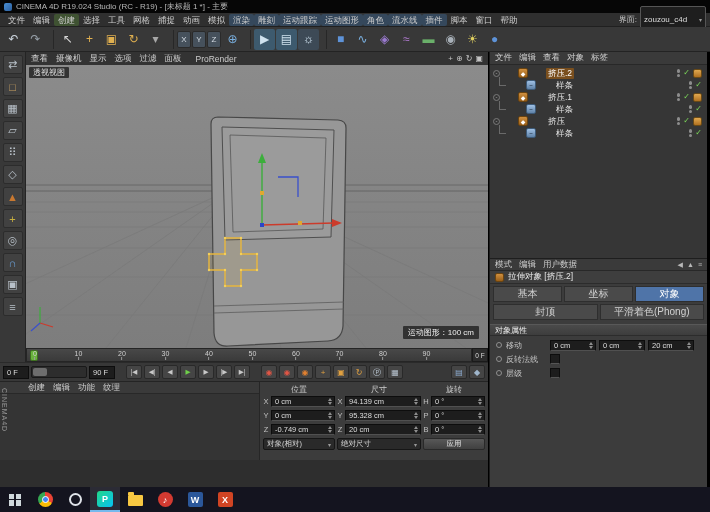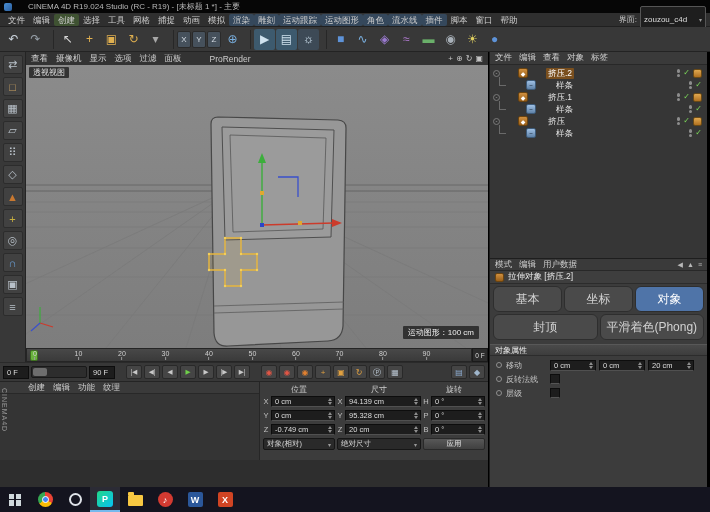--- a/index.html
+++ b/index.html
@@ -1,18 +1,18 @@
 <!DOCTYPE html>
 <html><head>
 <meta charset="utf-8">
 <style>
 *{margin:0;padding:0;box-sizing:border-box;font-family:"Liberation Sans","DejaVu Sans",sans-serif;user-select:none}
 html,body{width:710px;height:512px;background:#000;overflow:hidden;position:relative;color:#c8c8c8}
 
-#titlebar{position:absolute;left:0;top:0;width:710px;height:13px;background:#060606;display:flex;align-items:center;gap:16px;padding-left:4px;font-size:8px;color:#b9b9b9}
+#titlebar{position:absolute;left:0;top:0;width:710px;height:13px;background:#060606;display:flex;align-items:center;gap:4px;padding-left:4px;font-size:8px;color:#b9b9b9}
 .c4dlogo{width:8px;height:8px;border-radius:2px;background:linear-gradient(135deg,#4a8fd4,#2b5f9e)}
 
 #menubar{position:absolute;left:0;top:13px;width:710px;height:14px;background:#2f2f2f;border-bottom:1px solid #202020;display:flex;align-items:center;font-size:8.5px;padding:0 4px}
 #menu-items{display:flex;align-items:center}
 .mitem{padding:0 4px;line-height:12px;border-radius:2px;white-space:nowrap;color:#cdcdcd}
 .hl-green{background:#3f5232}
 .hl-blue{background:#35485c}
 #ifc{margin-left:auto;display:flex;align-items:center;gap:3px;font-size:8px}
 .ifc-select{display:flex;align-items:center;gap:3px;background:#1e1e1e;border:1px solid #555;border-radius:2px;padding:0 3px;height:27px;min-width:66px;color:#ddd}
 .ifc-select .car{margin-left:auto;font-size:6px;color:#999}
@@ -21,21 +21,21 @@
 .tool{width:21px;height:21px;display:flex;align-items:center;justify-content:center;font-size:12px;border-radius:2px}
 .tool.tsmall{width:14px;height:17px;font-size:8px;background:#46515c;color:#d4dbe2;border:1px solid #2a2a2a}
 .tsep{width:5px;height:19px;border-right:1px solid #272727;margin:0 2px}
 
 #leftbar{position:absolute;left:0;top:52px;width:26px;height:310px;background:#383838;border-right:1px solid #242424;display:flex;flex-direction:column;align-items:center;gap:3px;padding-top:3px}
 .ltool{width:20px;height:19px;display:flex;align-items:center;justify-content:center;font-size:11px;border-radius:2px;background:#414141;border:1px solid #2c2c2c}
 
 #viewport{position:absolute;left:26px;top:52px;width:462px;height:296px;background:#828282;overflow:hidden}
 #vp-menubar{position:absolute;left:0;top:0;width:462px;height:13px;background:#333;display:flex;align-items:center;gap:8px;padding:0 5px;font-size:8.5px;color:#cdcdcd}
 #vp-menus{display:flex;gap:8px}
-#prorender{margin-left:20px}
+#prorender{margin-left:6px}
 #vp-controls{margin-left:auto;display:flex;gap:3px;font-size:8px;color:#c4c4c4}
 #vp-label{position:absolute;left:3px;top:15px;background:rgba(35,35,35,.85);color:#ddd;font-size:8px;padding:0 4px;line-height:11px;border-radius:1px}
 #grid-label{position:absolute;right:9px;bottom:9px;background:rgba(25,25,25,.75);color:#eee;font-size:8px;padding:1px 5px;border-radius:1px}
 
 #rightpanel{position:absolute;left:489px;top:52px;width:218px;height:435px;background:#3c3c3c;border-left:1px solid #1c1c1c}
 .pmenubar{height:13px;background:#3a3a3a;border-bottom:1px solid #282828;display:flex;align-items:center;gap:7px;padding:0 5px;font-size:8.5px;color:#cdcdcd}
 .pmenu{white-space:nowrap}
 #om-tree{height:193px;background:#363636;padding-top:2px;overflow:hidden}
 .orow{height:12px;display:flex;align-items:center;gap:18px;padding-left:3px}
 .expander{width:7px;height:7px;border:1px solid #7a7a7a;border-radius:50%;font-size:6px;line-height:5px;text-align:center;color:#bbb;flex:0 0 auto}
@@ -51,21 +51,21 @@
 .odots{display:flex;flex-direction:column;gap:1px}
 .odots i{width:3.5px;height:3.5px;border-radius:50%;background:#8d8d8d;display:block}
 .ocheck{color:#7ddb5a;font-size:8px;line-height:8px}
 .otag{width:9px;height:9px;border-radius:2px;background:linear-gradient(#e0a850,#b07020);border:1px solid #6a4a16}
 
 #am-menubar{border-top:1px solid #1e1e1e}
 .pm-icons{margin-left:auto;display:flex;gap:4px;font-size:7px;color:#b8b8b8}
 #am-title{height:13px;display:flex;align-items:center;gap:4px;padding:0 5px;background:#3e3e3e;border-bottom:1px solid #2c2c2c;font-size:8.5px;color:#e6e6e6}
 .ticon{width:9px;height:9px;border-radius:2px;background:linear-gradient(#d09040,#9a5f18);border:1px solid #6b4410}
 .atabs{display:flex;gap:2px;padding:2px 3px 0 3px}
-.atab{flex:1;height:26px;background:#4a4a4a;border:1px solid #2e2e2e;border-radius:6px;display:flex;align-items:center;justify-content:center;font-size:12px;color:#d2d2d2;white-space:nowrap}
+.atab{flex:1;height:16px;background:#4a4a4a;border:1px solid #2e2e2e;border-radius:0;display:flex;align-items:center;justify-content:center;font-size:10px;color:#d2d2d2;white-space:nowrap}
 .atab.active{background:#4f74a8;color:#fff}
 #am-section{height:12px;display:flex;align-items:center;padding:0 5px;font-size:8px;color:#ececec;background:linear-gradient(#4a4a4a,#3d3d3d);border-top:1px solid #585858;border-bottom:1px solid #2c2c2c;margin-top:4px}
 #am-rows{padding-top:2px}
 .arow{height:14px;display:flex;align-items:center;padding-left:6px}
 .adot{width:6px;height:6px;border:1px solid #8f8f8f;border-radius:50%;margin-right:4px;flex:0 0 auto}
 .alabel{width:44px;font-size:8px;color:#c6c6c6;white-space:nowrap}
 .afield{position:relative;width:46px;height:11px;background:#1d1d1d;border:1px solid #0d0d0d;border-bottom-color:#505050;display:flex;align-items:center;padding:0 8px 0 3px;color:#dedede;font-size:7.5px;margin-right:3px}
 .afval{white-space:nowrap;overflow:hidden}
 .spin{position:absolute;right:1px;top:1px;bottom:1px;width:6px;display:flex;flex-direction:column;align-items:center;justify-content:center}
 .spin::before{content:"";border-left:2.5px solid transparent;border-right:2.5px solid transparent;border-bottom:3px solid #8f8f8f;margin-bottom:1px}

